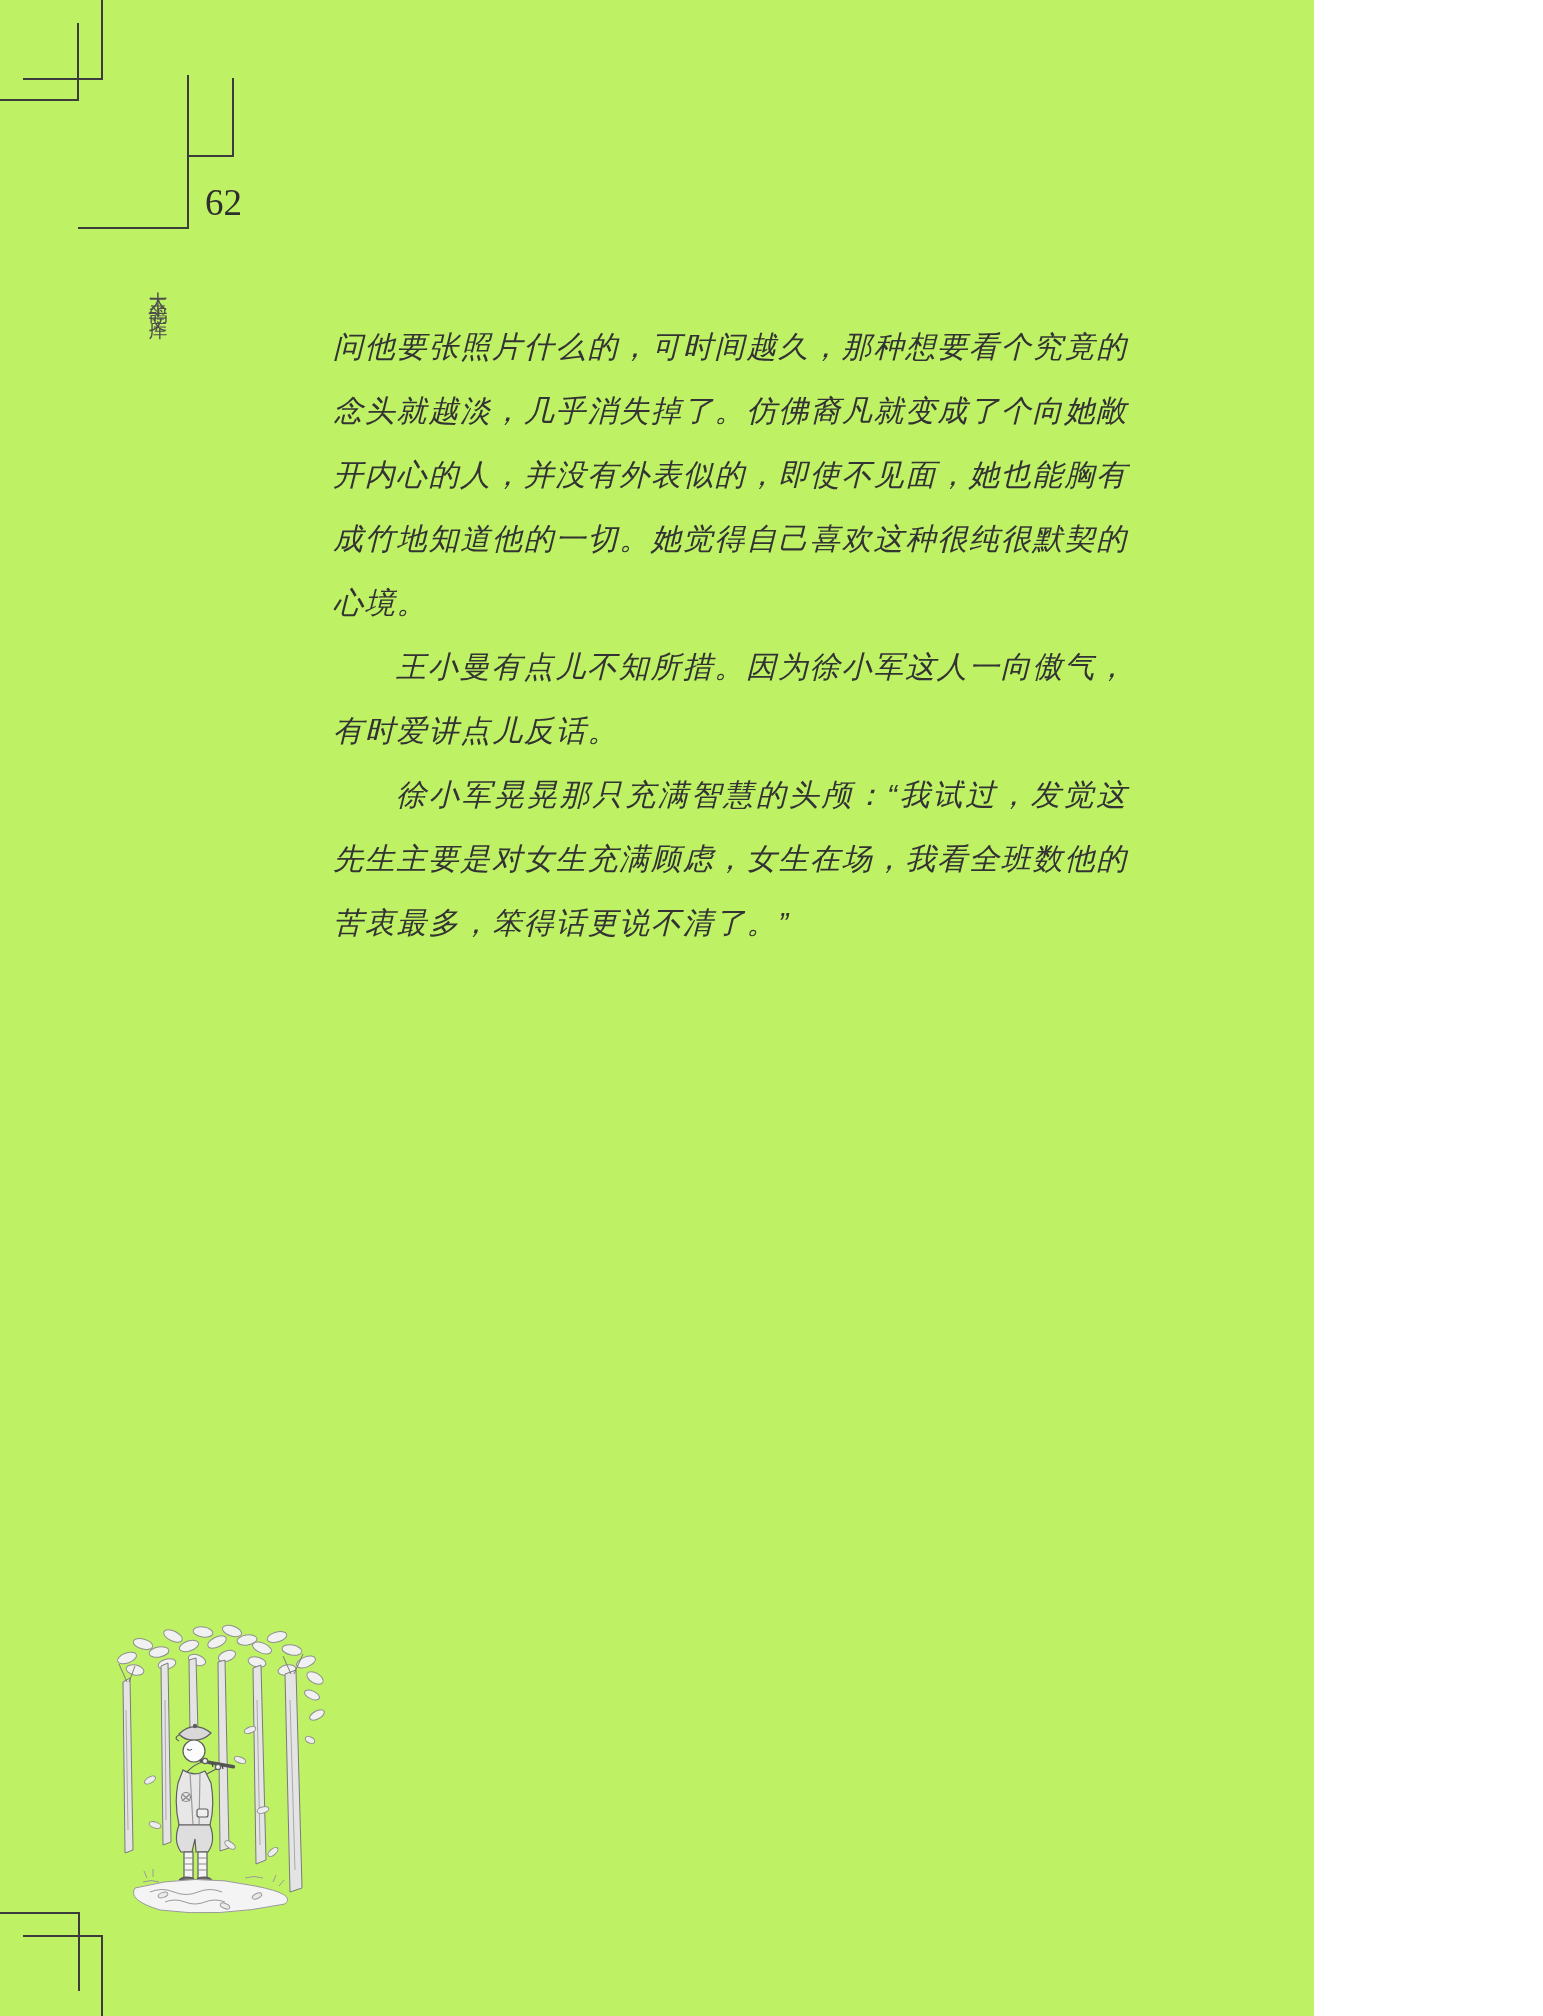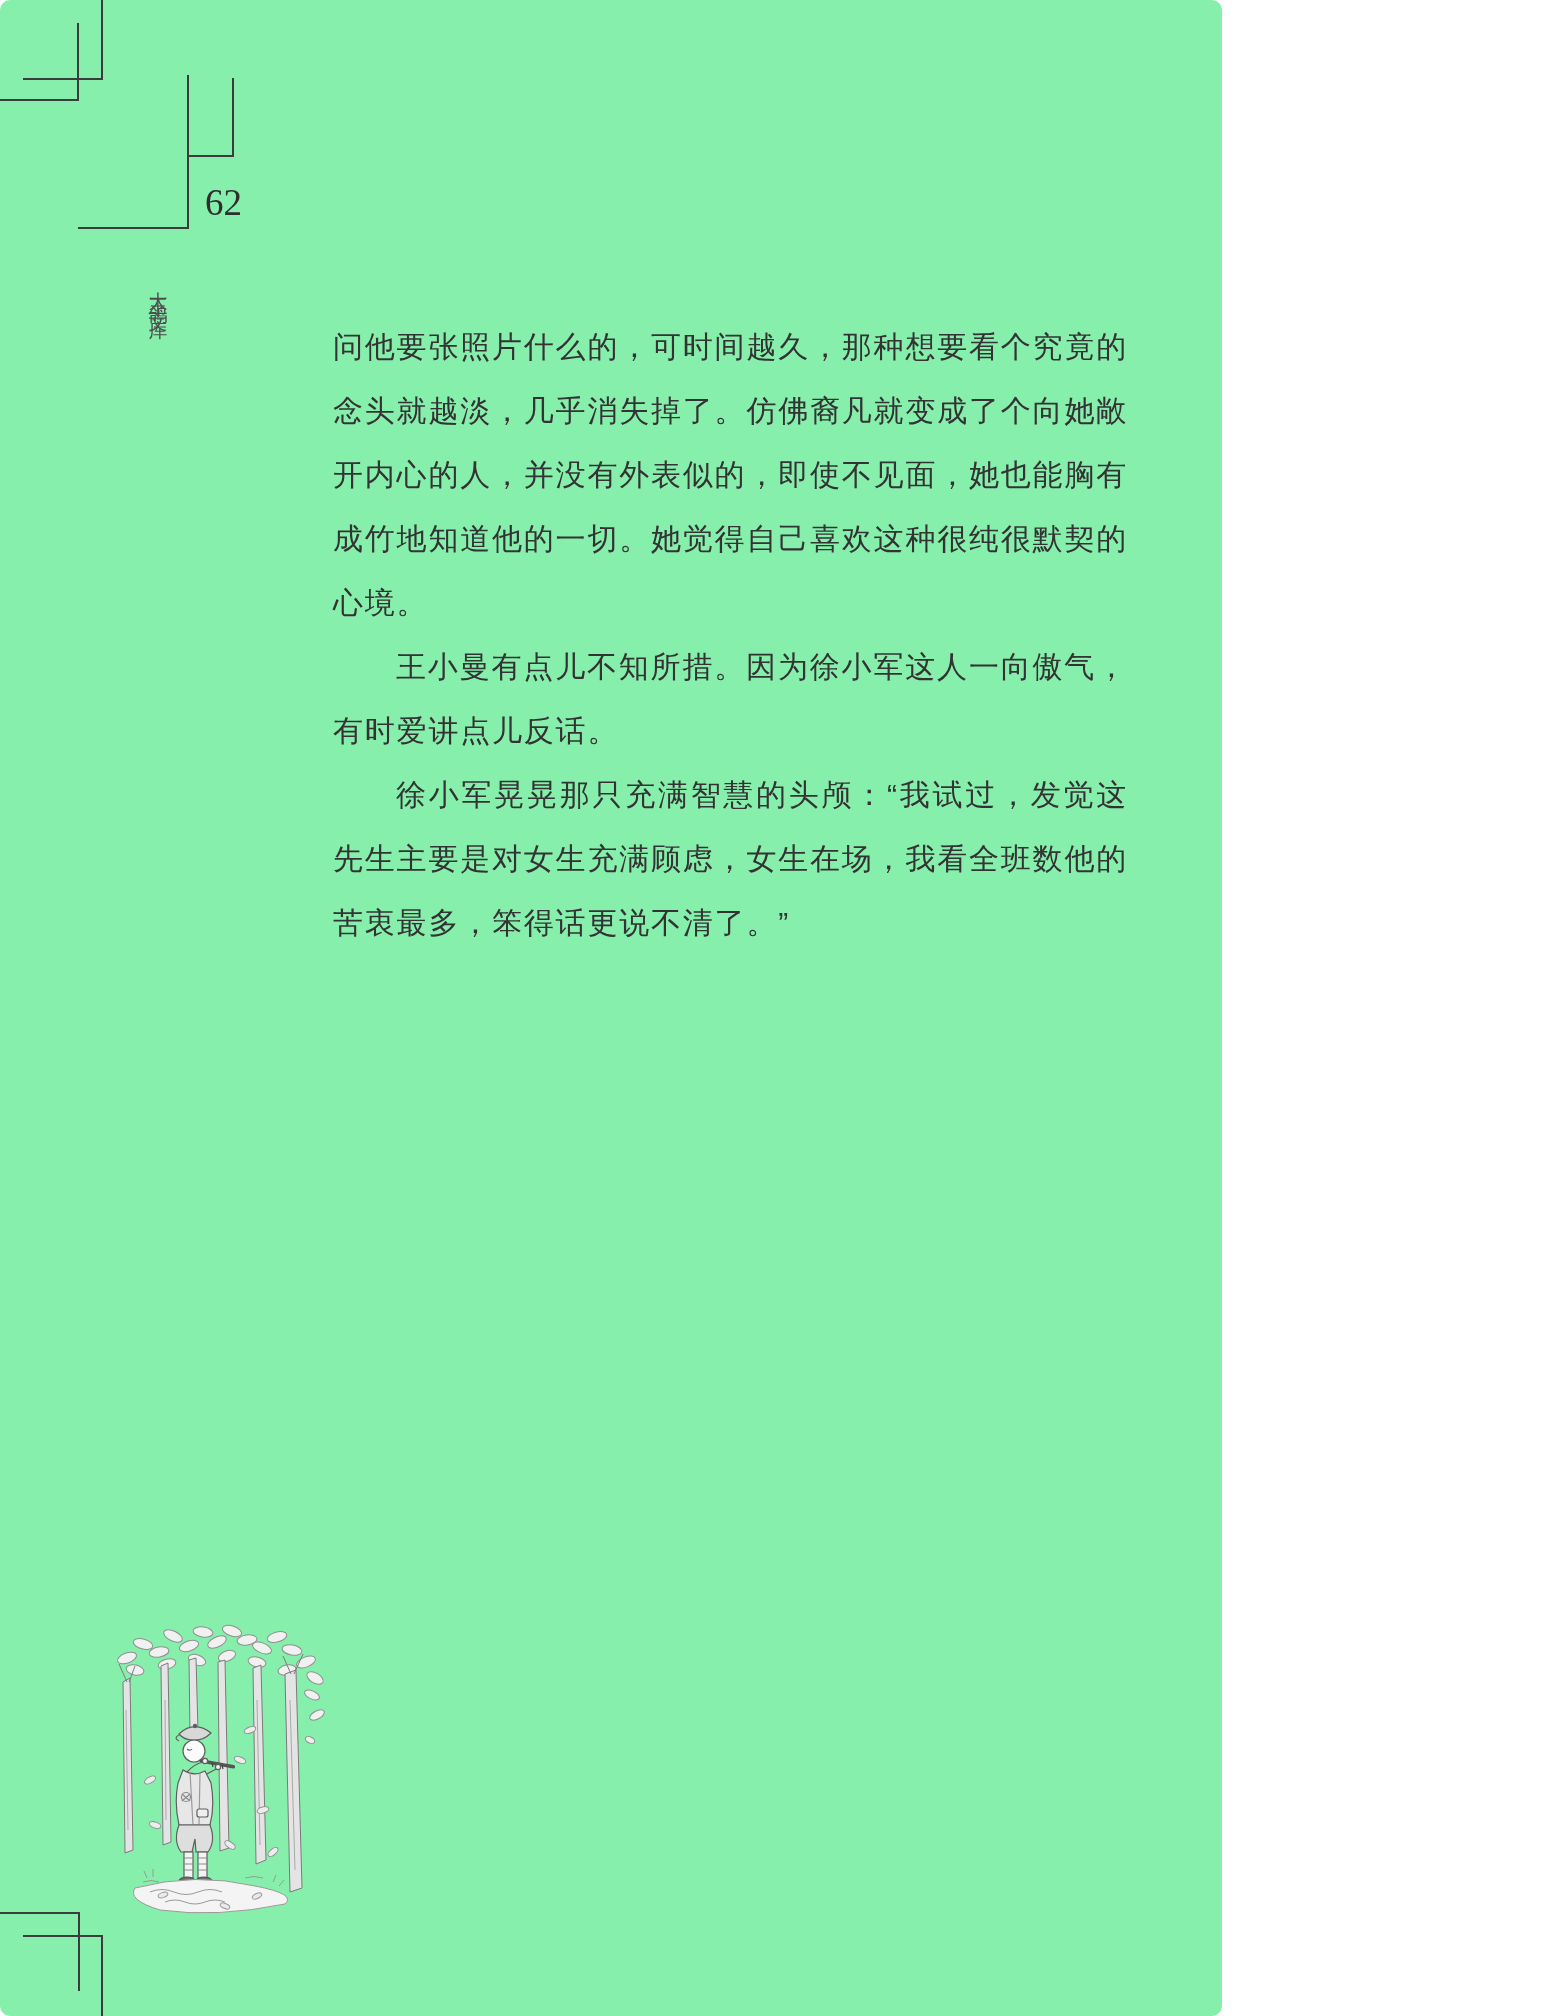--- a/index.html
+++ b/index.html
@@ -1,36 +1,36 @@
 <!DOCTYPE html>
 <html><head>
 <meta charset="utf-8">
 <style>
   html,body { margin:0; padding:0; background:#ffffff; }
   .page {
-    position:relative; width:1222px; height:2016px; background:#86efac;
-    font-family:"Liberation Sans", sans-serif; overflow:hidden;border-radius:10px;
+    position:relative; width:1314px; height:2016px; background:#bef264;
+    font-family:"Liberation Sans", sans-serif; overflow:hidden;
   }
   .line { position:absolute; background:#3c3c3c; }
 
   .pagenum {
     position:absolute; left:205px; top:184px;
     font-family:"Liberation Serif", serif;
     font-size:37px; color:#2e2e2e; line-height:1;
   }
   .spine {
     position:absolute; left:145px; top:276px;
     writing-mode:vertical-rl; text-orientation:upright;
     font-size:19px; letter-spacing:7px; color:#4d4d4d; font-weight:300;
   }
   .body-text {
     position:absolute; left:333px; top:315px; width:795px;
     font-size:30px; line-height:64px; letter-spacing:1.8px;
     color:#333333; font-weight:300;
-    text-align:justify; text-justify:inter-ideograph;
+    text-align:justify; text-justify:inter-ideograph;font-style:italic;
   }
   .body-text p { margin:0; text-indent:2.1em; }
   .body-text p.noindent { text-indent:0; }
 
   .illustration { position:absolute; left:105px; top:1620px; width:220px; height:310px; }
 </style>
 </head>
 <body>
 
 <div class="page">

